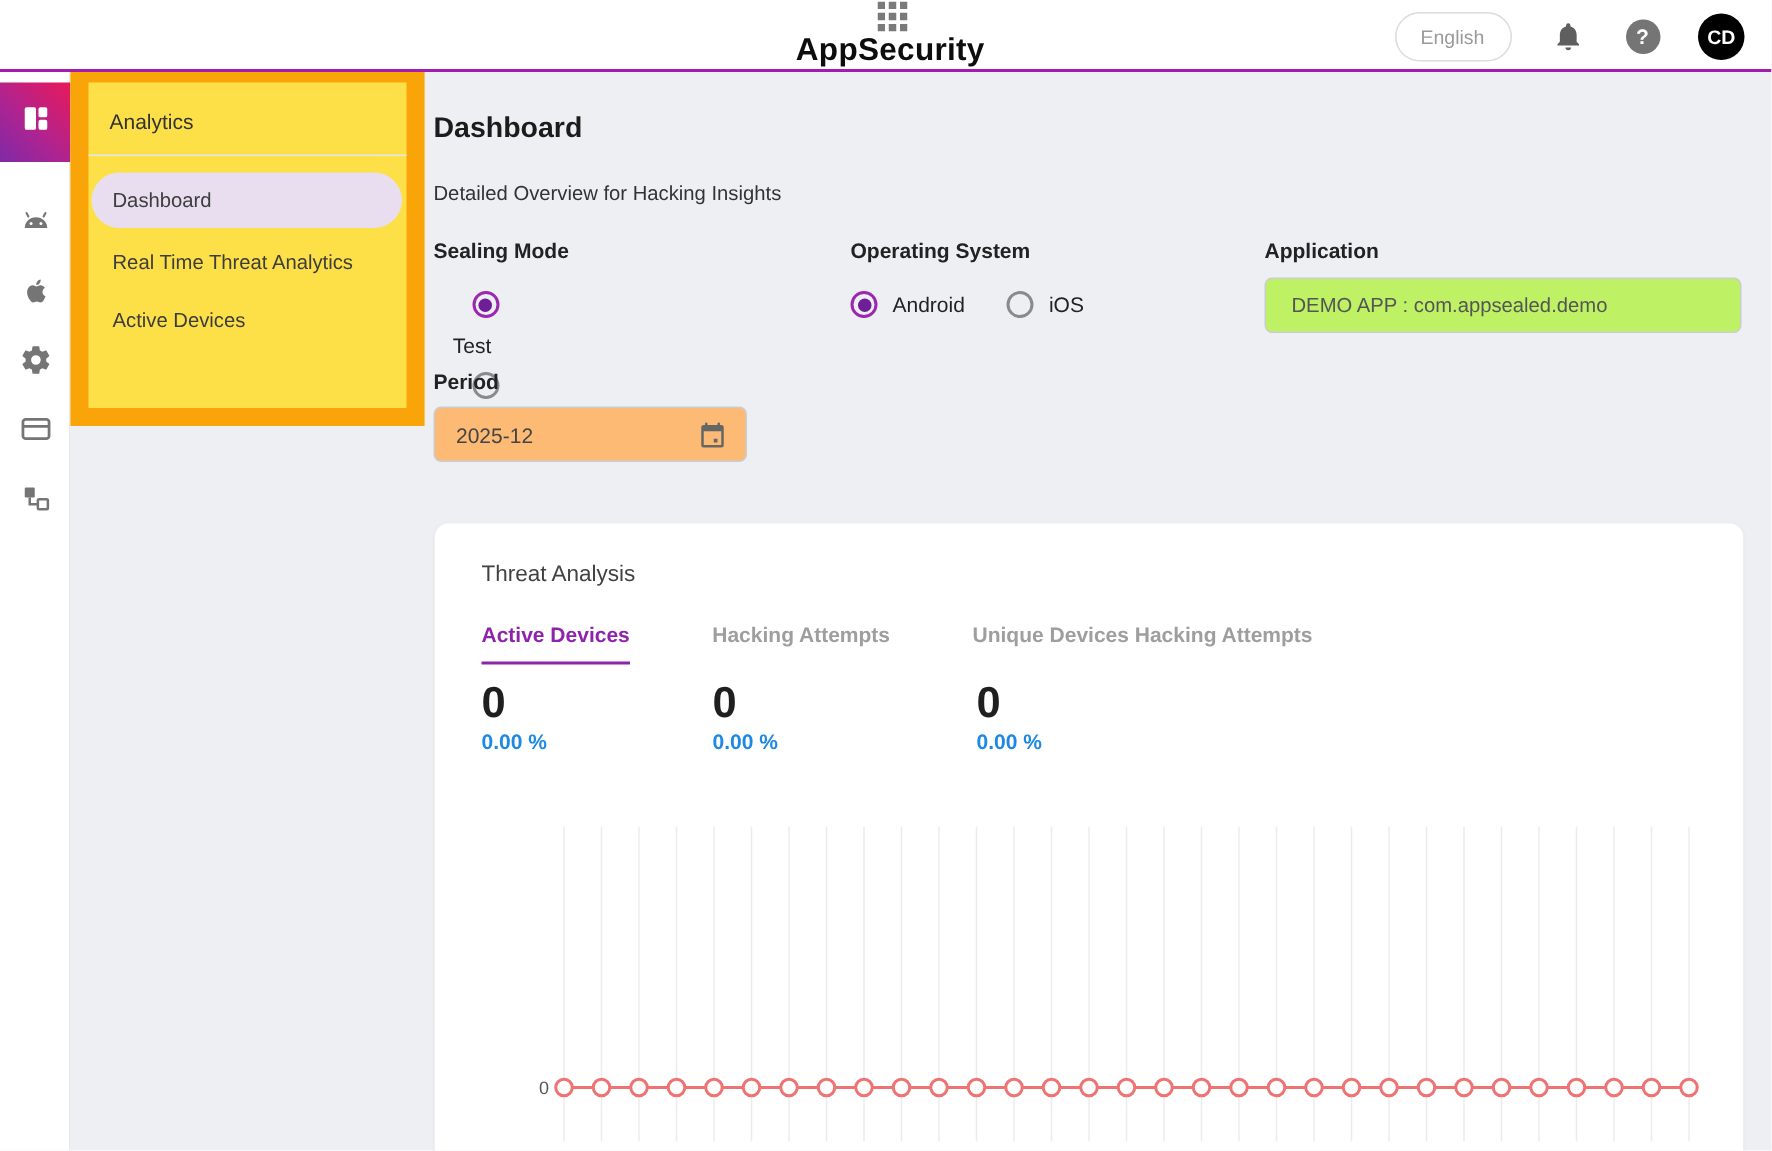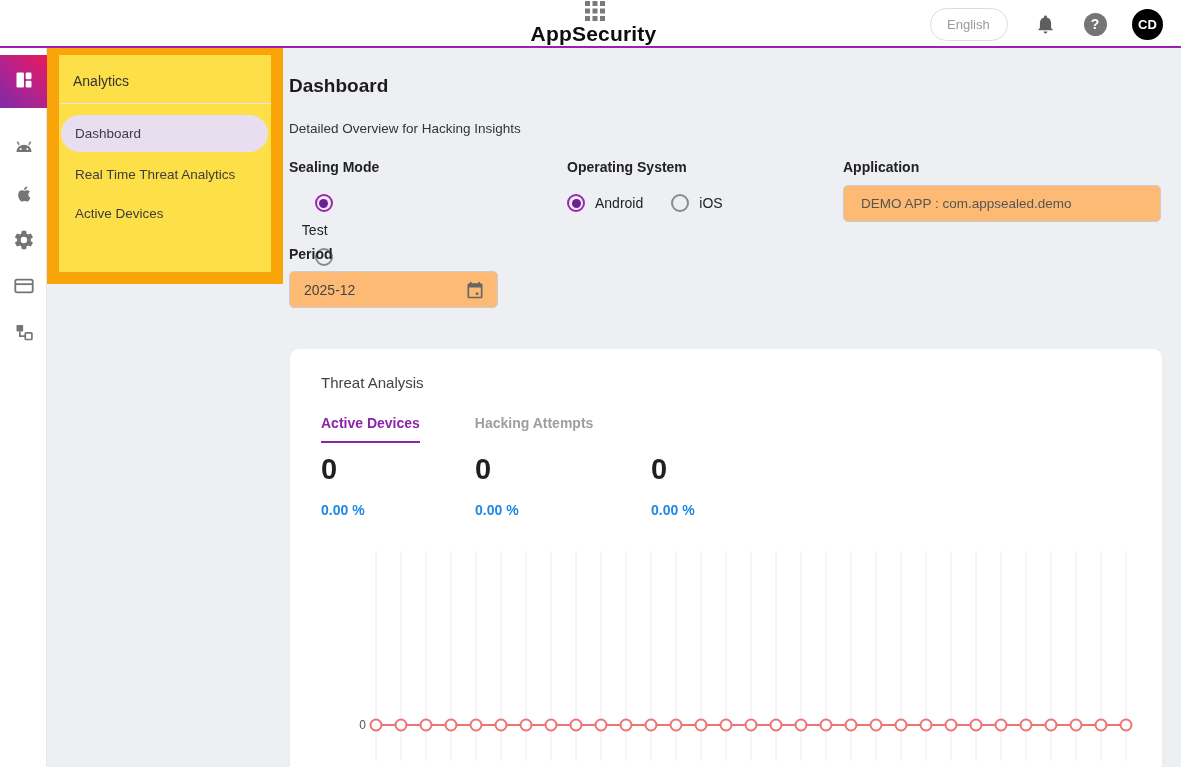--- a/index.html
+++ b/index.html
@@ -53,21 +53,21 @@
   .page-title { position:absolute; left:289px; top:75px; font-size:19px; font-weight:bold; color:#1c1c1c; }
   .page-sub { position:absolute; left:289px; top:121px; font-size:13.5px; color:#333; }
   .filter-label { position:absolute; font-size:14px; font-weight:bold; color:#222; }
   .radio-row { position:absolute; display:flex; align-items:center; gap:10px; }
   .radio { width:18px; height:18px; border-radius:50%; border:2px solid #9C27B0; position:relative; cursor:pointer; flex:none; }
   .radio.checked::after { content:''; position:absolute; inset:2.5px; border-radius:50%; background:#6E1E96; }
   .radio.off { border-color:#8a8a8a; }
   .radio-label { font-size:14px; color:#222; margin-right:18px; cursor:pointer; }
   .select-box {
     position:absolute; left:843px; top:185px; width:318px; height:37px;
-    background:#fdba74; border:1px solid #c9cdd1; border-radius:5px;
+    background:#bef264; border:1px solid #c9cdd1; border-radius:5px;
     display:flex; align-items:center; padding-left:17px; font-size:13.5px; color:#555; cursor:pointer;
   }
   .period-input {
     position:absolute; left:289px; top:271px; width:209px; height:37px;
     background:#fdba74; border:1px solid #c9cdd1; border-radius:5px;
     display:flex; align-items:center; padding:0 12px 0 14px; font-size:14px; color:#444; cursor:text;
   }
   .period-input .cal { margin-left:auto; cursor:pointer; display:flex; }
   
   .card {
@@ -76,21 +76,21 @@
     box-shadow:0 1px 2px rgba(0,0,0,0.03);
   }
   .card-title { position:absolute; left:31px; top:25px; font-size:15px; color:#424242; }
   .tabs { position:absolute; left:31px; top:66px; display:flex; }
   .tab { font-size:14px; font-weight:bold; color:#9e9e9e; padding-bottom:10px; cursor:pointer; margin-right:55px; }
   .tab.active { color:#8E24AA; border-bottom:2.5px solid #8E24AA; }
   .stats { position:absolute; left:31px; top:104px; display:flex; }
   .stat { width:154px; }
   .stat:nth-child(3) { width:auto; }
   .stat-value { font-size:29px; font-weight:bold; color:#1f1f1f; }
-  .stat-pct { font-size:14px; font-weight:bold; color:#1E88E5; margin-top:16px; }
+  .stat-pct { font-size:14px; font-weight:bold; color:#1E88E5; }
   .chart-wrap { position:absolute; left:0; top:200px; width:874px; height:320px; }
 </style>
 </head>
 <body>
 
 <div class="header">
   <div class="grid-btn">
     <svg width="20" height="20" viewBox="0 0 20 20" fill="#7a7a7a">
       <rect x="0" y="0" width="5" height="5"></rect>
         <rect x="7.5" y="0" width="5" height="5"></rect>
@@ -222,20 +222,21 @@
       <path d="M19 4h-1V3a1 1 0 0 0-2 0v1H8V3a1 1 0 0 0-2 0v1H5a2 2 0 0 0-2 2v14a2 2 0 0 0 2 2h14a2 2 0 0 0 2-2V6a2 2 0 0 0-2-2zm0 16H5V9h14zm-3-2h-3v-3h3z"></path>
     </svg>
   </span>
 </div>
 
 <div class="card">
   <div class="card-title">Threat Analysis</div>
   <div class="tabs">
     <div class="tab active">Active Devices</div>
     <div class="tab">Hacking Attempts</div>
+    <div class="tab">Unique Devices Hacking Attempts</div>
   </div>
   <div class="stats">
     <div class="stat">
       <div class="stat-value">0</div>
       <div class="stat-pct">0.00 %</div>
     </div>
     <div class="stat" style="width:176px;">
       <div class="stat-value">0</div>
       <div class="stat-pct">0.00 %</div>
     </div>

